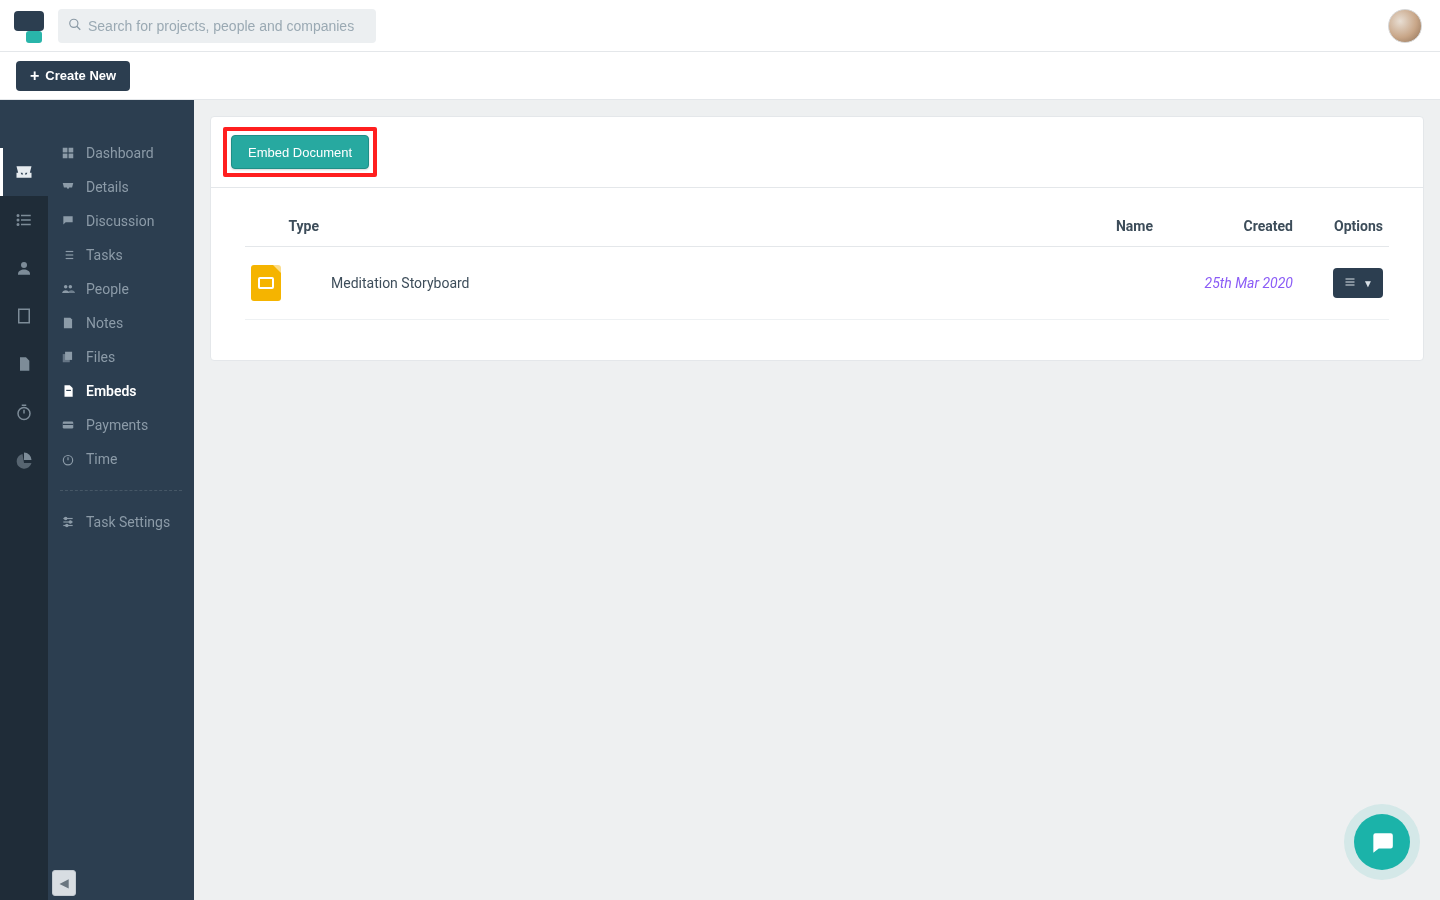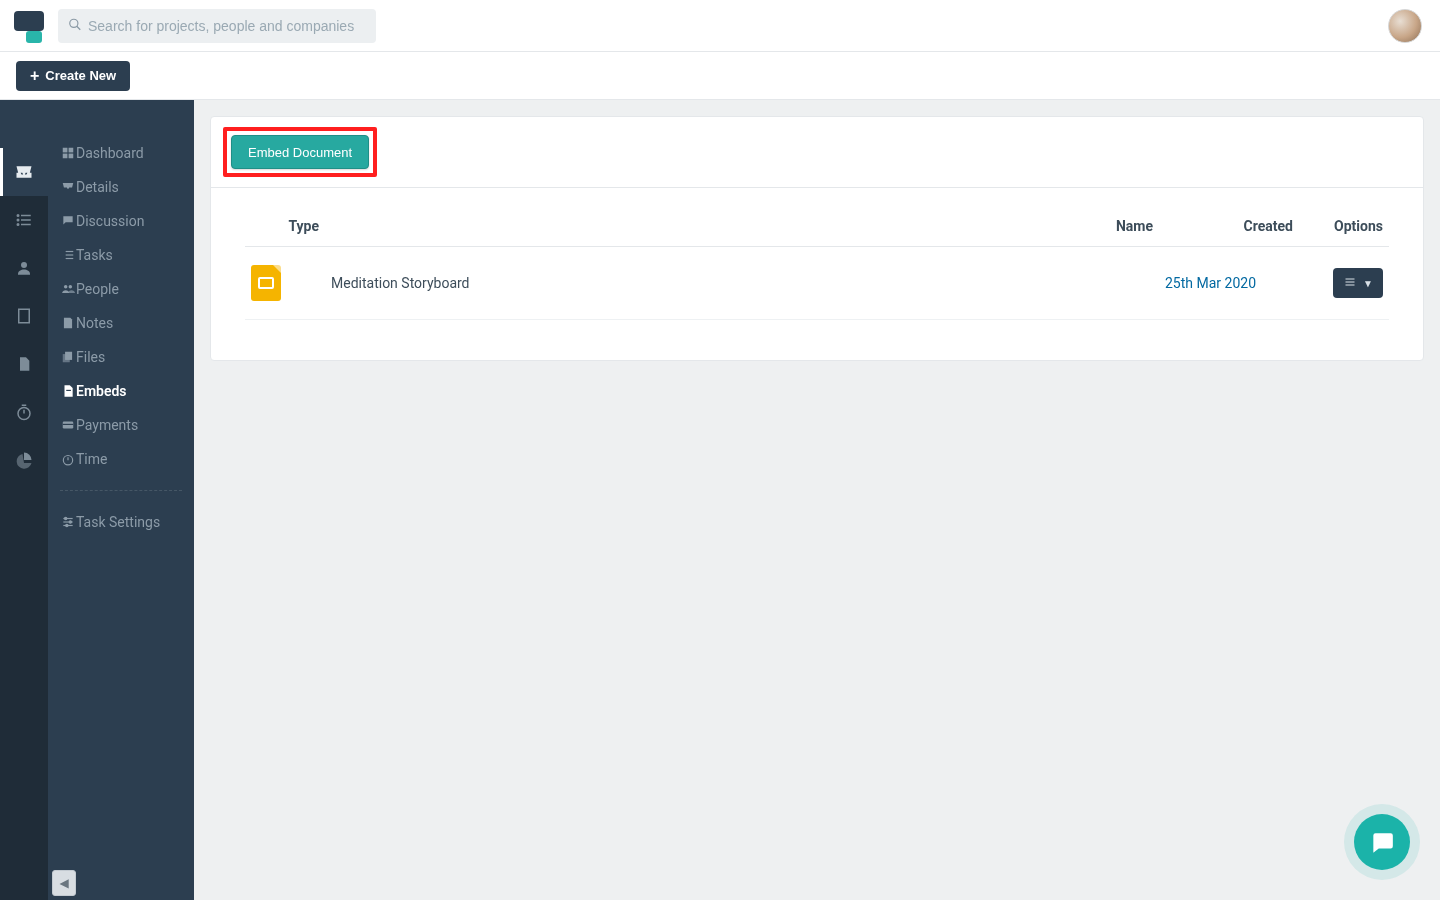--- a/index.html
+++ b/index.html
@@ -109,21 +109,21 @@
   .sidebar {
     width: 146px;
     background: #2c3e50;
     padding-top: 36px;
     position:relative;
   }
   .side-item {
     display:flex; align-items:center;
     height:34px; padding:0 12px;
     color:#8c9ba8; font-size:14px;
-    cursor:pointer; gap:0;
+    cursor:pointer; gap:10px;
   }
   .side-item.active { color:#fff; font-weight:600; }
   .side-item .icon { width:16px; display:inline-flex; align-items:center; justify-content:center; font-size:14px; }
   .side-divider {
     margin:14px 12px;
     border:none;
     border-top:1px dashed #465766;
   }
 
   
@@ -193,21 +193,21 @@
   table.docs th.col-type { width:80px; }
   table.docs th.col-created { width:140px; text-align:right; }
   table.docs th.col-options { width:90px; text-align:right; }
   table.docs td {
     padding:18px 6px;
     border-bottom:1px solid #eef1f3;
     font-size:14px;
     color:#3d4d5a;
     vertical-align:middle;
   }
-  table.docs td.col-created { text-align:left; color:#0369a1; }
+  table.docs td.col-created { text-align:right; color:#8b5cf6;font-style:italic; }
   table.docs td.col-options { text-align:right; }
 
   .doc-icon {
     width:30px; height:36px;
     border-radius:3px;
     display:inline-flex; align-items:center; justify-content:center;
     position:relative;
     color:#fff;
     font-size:14px;
   }

